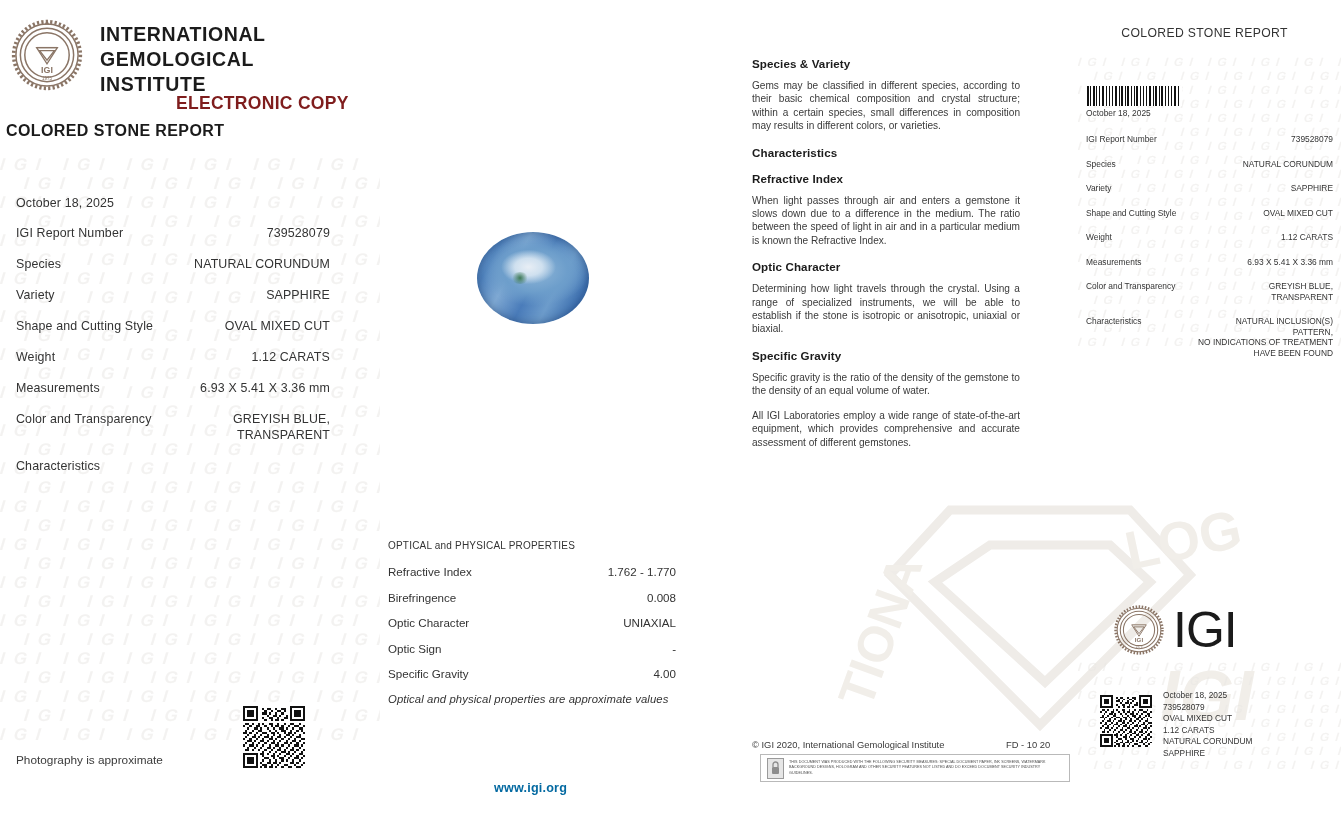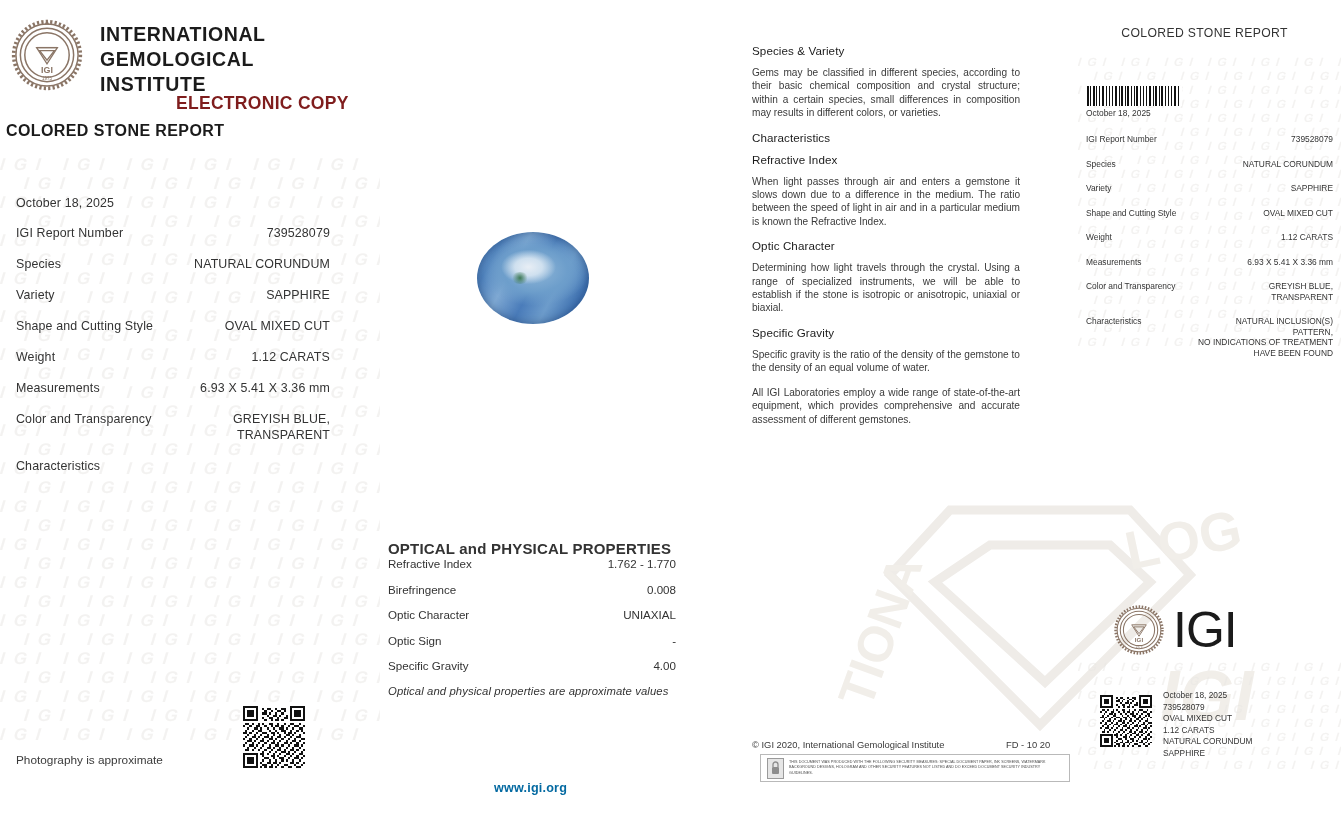--- a/index.html
+++ b/index.html
@@ -72,29 +72,29 @@
       linear-gradient(118deg, #5f8fc4 0%, #4f82bd 18%, #7fa9d3 34%, #4a7cba 52%, #6d9ccb 68%, #3f72b2 86%, #5a8cc2 100%);
     box-shadow: inset 0 0 10px rgba(25,55,100,.55);
   }
   .gem::after {
     content:""; position:absolute; left:30%; top:44%; width:16%; height:13%;
     background: radial-gradient(circle, #3e7a56 0%, rgba(62,122,86,0) 70%);
     border-radius:50%;
   }
 
   #optical-props { position: absolute; left: 388px; top: 540px; width: 288px; }
-  .opt-head { font-size: 15px; color: #333; letter-spacing: .2px; margin-bottom: 0; font-weight: bold; }
+  .opt-head { font-size: 10px; color: #333; letter-spacing: .2px; margin-bottom: 14px; }
   .opt-row { display: flex; justify-content: space-between; margin-bottom: 12.5px; font-size: 11.6px; color: #333; }
   .opt-note { margin-top: 12px; font-size: 11.3px; font-style: italic; color: #333; letter-spacing: .1px; }
 
   .site-url { position: absolute; left: 494px; top: 781px; font-size: 12.6px; font-weight: 700; color: #0369a1; letter-spacing: .2px; }
 
   
   #info-column { position: absolute; left: 752px; top: 44px; width: 268px; }
-  .info-h { font-size: 11.6px; font-weight: 400; color: #1b1b1b; margin-bottom: 9px; letter-spacing: .1px; }
+  .info-h { font-size: 11.6px; font-weight: 700; color: #1b1b1b; margin-bottom: 9px; letter-spacing: .1px; margin-top: 13px; }
   .info-p { font-size: 10.1px; line-height: 13.4px; color: #3a3a3a; text-align: justify; margin-bottom: 11px; }
   .info-block { margin-bottom: 9px; }
 
   .copyright { position: absolute; left: 752px; top: 739px; font-size: 9.4px; color: #3a3a3a; }
   .fd-code { position: absolute; left: 1006px; top: 739px; font-size: 9.4px; color: #3a3a3a; }
   .security-box {
     position: absolute; left: 760px; top: 754px; width: 310px; height: 28px;
     border: 1px solid #b9b9b9; background: #fff;
     display: flex; align-items: center; padding: 0 4px;
   }

